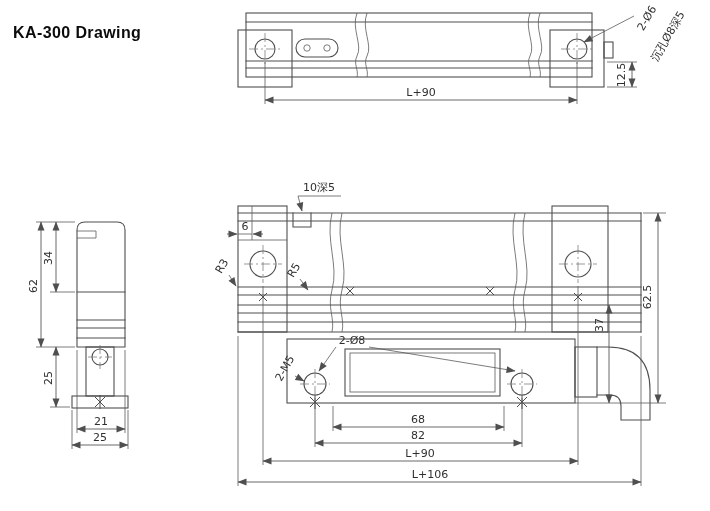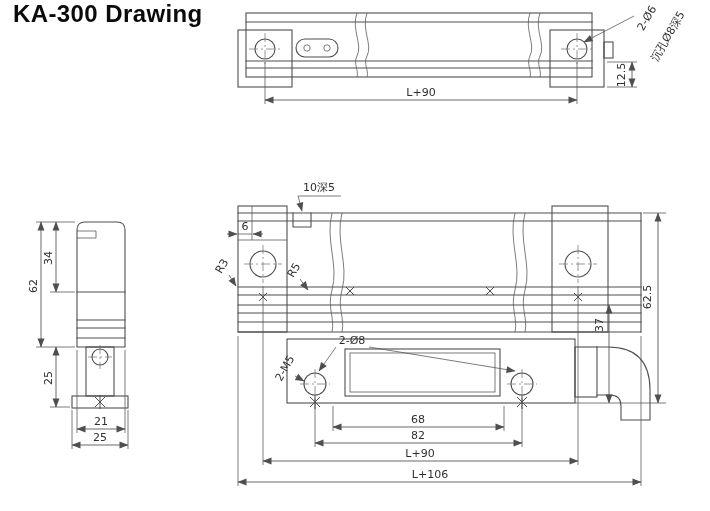--- a/index.html
+++ b/index.html
@@ -1,18 +1,18 @@
 <!DOCTYPE html>
 <html><head>
 <meta charset="utf-8">
 <style>
   html,body{margin:0;padding:0}
   body{width:710px;height:511px;background:#fff;overflow:hidden}
   .canvas{position:relative;width:710px;height:511px;background:#fff;font-family:"DejaVu Sans",sans-serif}
-  .title{position:absolute;left:13px;top:0;margin:0;font-size:24px;font-weight:700;color:#0b0b0b;
+  .title{position:absolute;left:13px;top:24px;margin:0;font-size:16px;font-weight:700;color:#0b0b0b;
          font-family:"Liberation Sans","DejaVu Sans",sans-serif;letter-spacing:.4px}
   svg{position:absolute;left:0;top:0;display:block}
   .ln{stroke:#4f4f4f;stroke-width:1.1;fill:none;stroke-linecap:square}
   .th{stroke:#5a5a5a;stroke-width:.8;fill:none}
   .cl{stroke:#6e6e6e;stroke-width:.7;fill:none;stroke-dasharray:9 3 2 3}
   .dm{stroke:#4f4f4f;stroke-width:.85;fill:none}
   .xm{stroke:#4f4f4f;stroke-width:1;fill:none}
   text.t{fill:#2f2f2f;font-size:11px;font-family:"DejaVu Sans",sans-serif}
 </style>
 </head>

